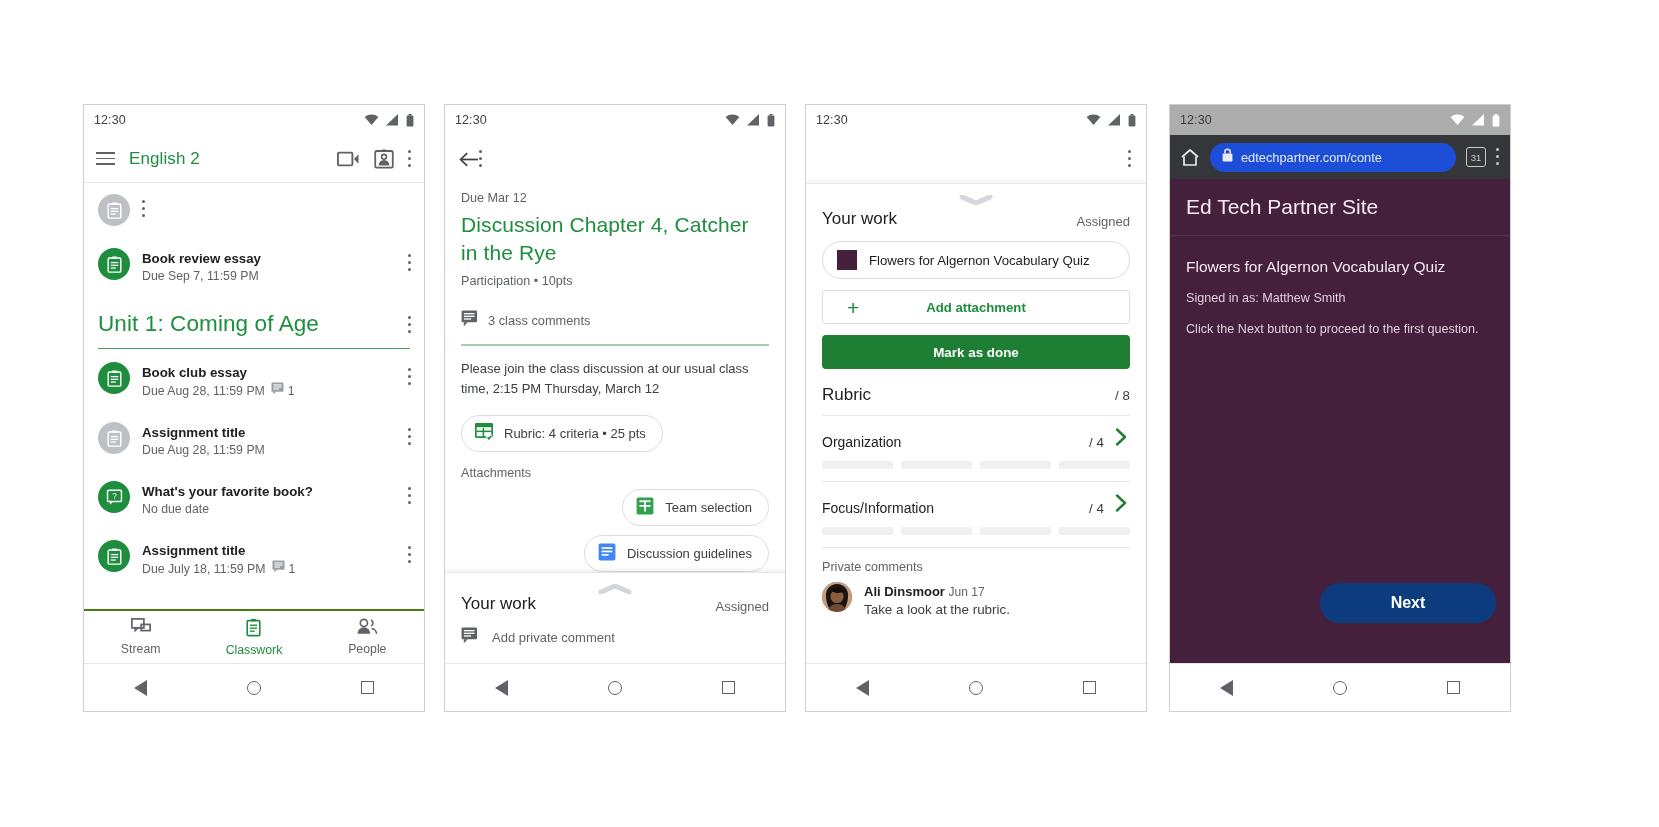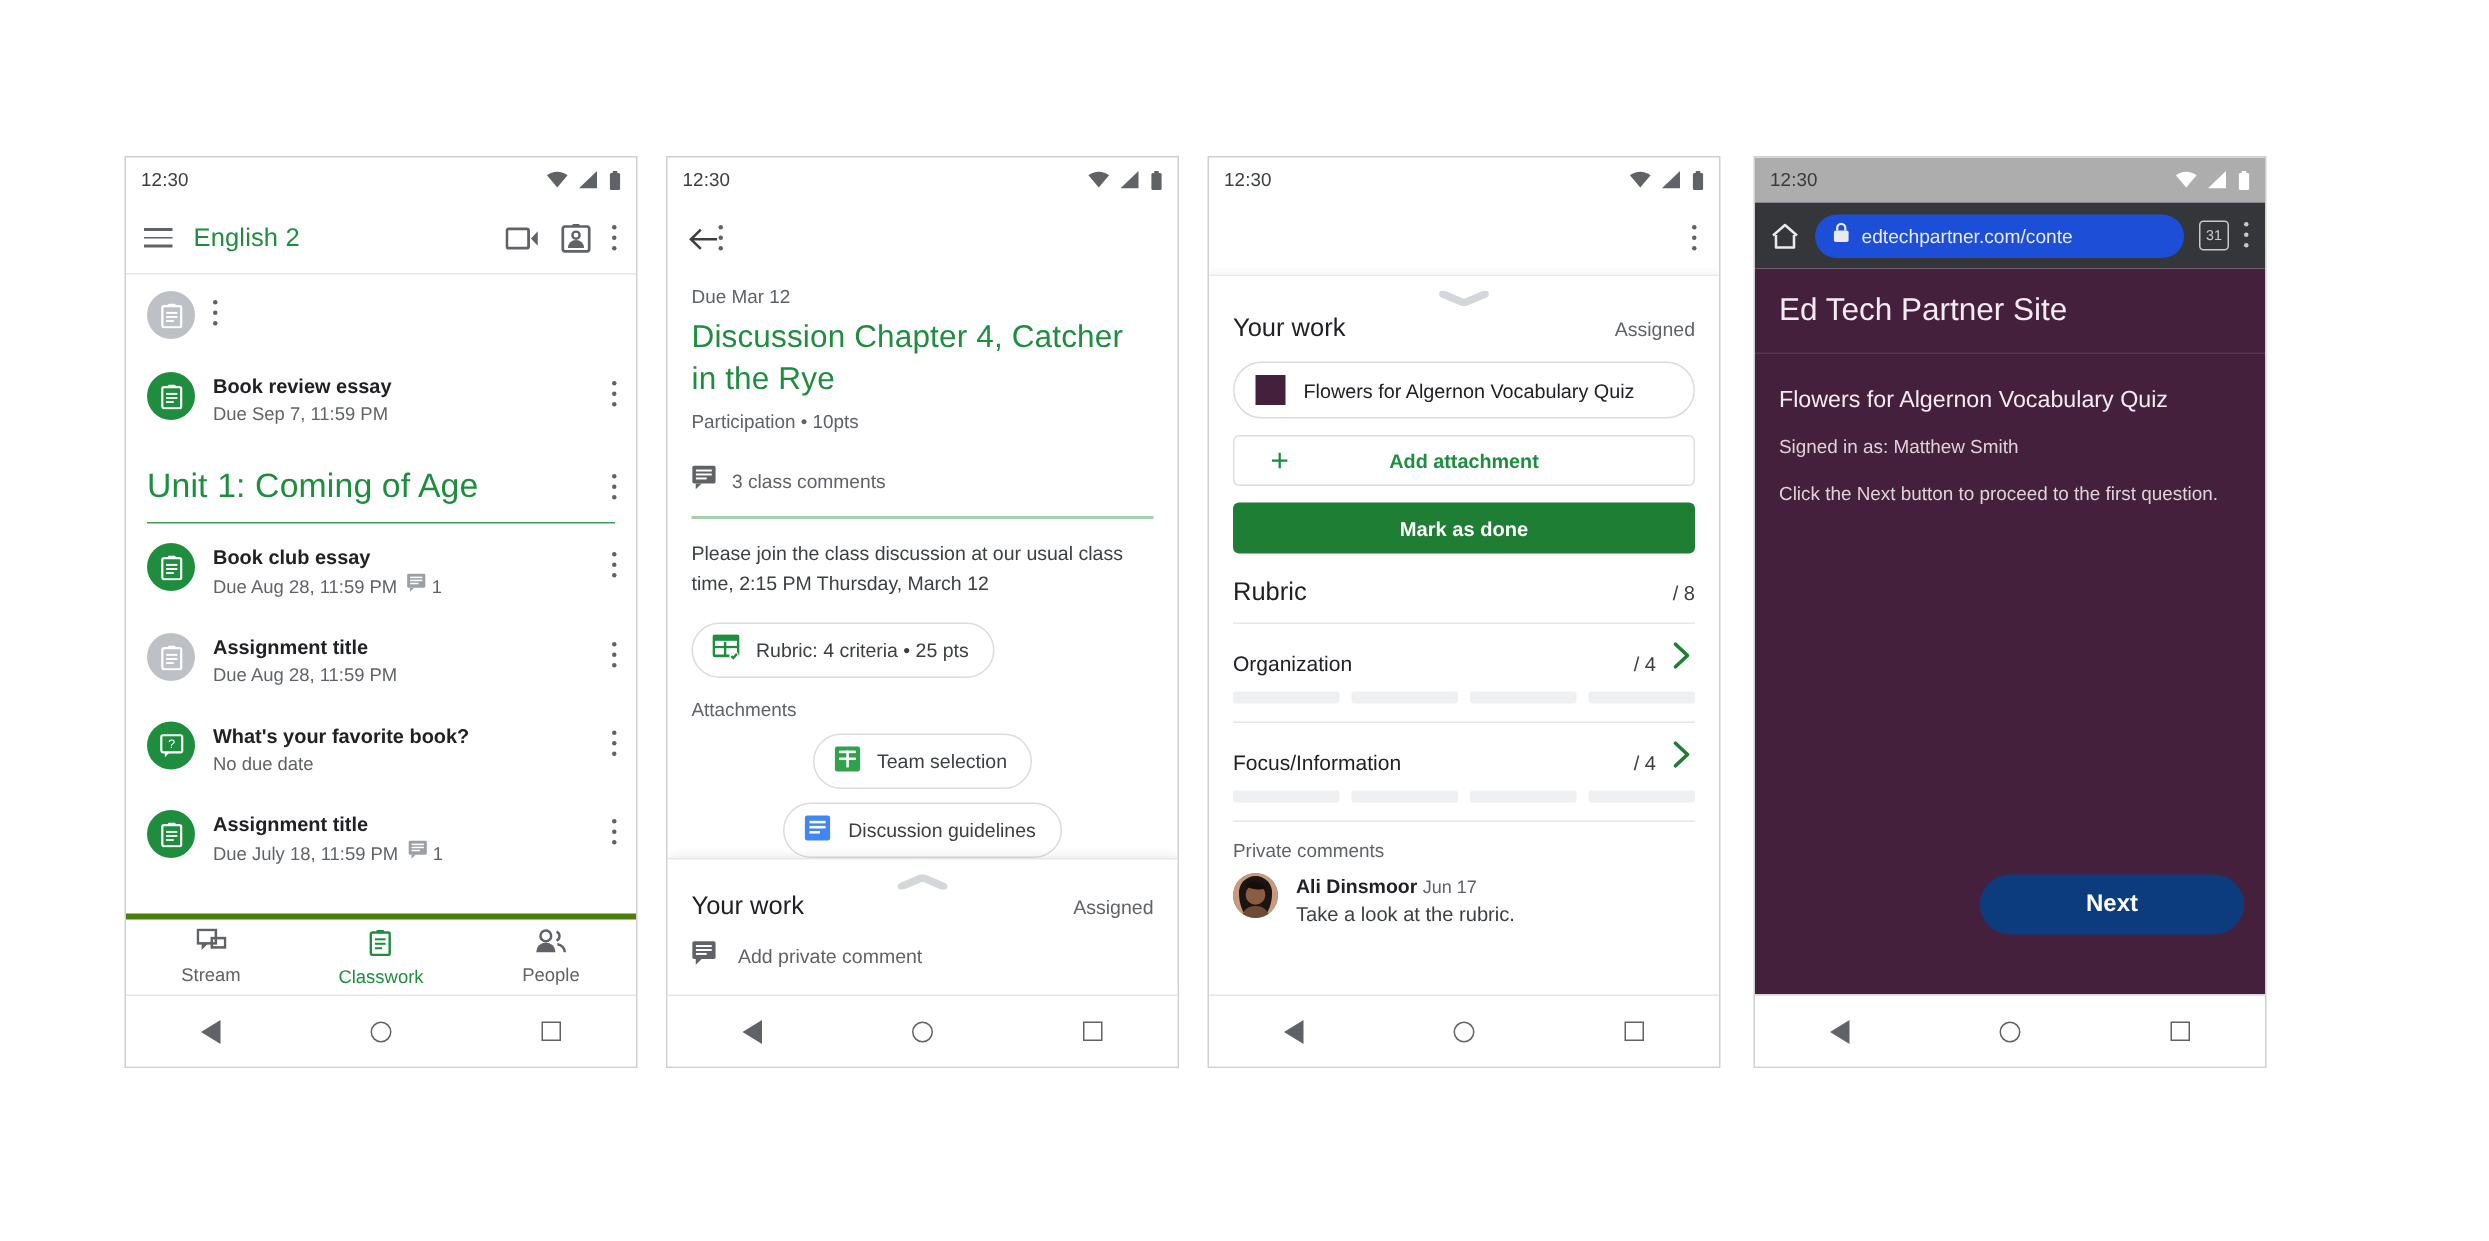--- a/index.html
+++ b/index.html
@@ -104,21 +104,21 @@
   .unit h2 {
     font-size: 22.5px; font-weight: normal; color: #1e8e3e;
     letter-spacing: .1px; line-height: 28px; flex:1;
   }
   .unit .row-kebab { padding-top: 6px; }
   .unit-rule { height:1px; background:#1e8e3e; margin: 10px 14px 2px 14px; opacity:.85; }
 
   
   .tabbar {
     position:absolute; left:0; right:0; bottom: 48px;
-    height: 54px; border-top: 4px solid #4d7c0f;
+    height: 54px; border-top: 2px solid #4d7c0f;
     display:flex; align-items:center; background:#fff;
   }
   .tab { flex:1; display:flex; flex-direction:column; align-items:center; gap:3px; cursor:pointer; }
   .tab span { font-size: 12.3px; color:#5f6368; }
   .tab.active span { color:#1e8e3e; }
 
   
   .navbar {
     position:absolute; left:0; right:0; bottom:0;
     height:48px; background:#fff;
@@ -145,29 +145,29 @@
 
   .chip {
     display:inline-flex; align-items:center; gap:11px;
     border:1px solid #dadce0; border-radius:22px;
     padding: 7px 16px 7px 13px;
     font-size: 13px; color:#3c4043; background:#fff;
     margin: 0; cursor:pointer;
   }
   .chips-wrap { padding: 16px 16px 0 16px; }
   .sec-label { font-size:12.6px; color:#5f6368; padding: 14px 16px 0 16px; }
-  .att-list { padding: 9px 16px 0 16px; display:flex; flex-direction:column; gap:9px; align-items:center; }
+  .att-list { padding: 9px 16px 0 16px; display:flex; flex-direction:column; gap:9px; align-items:flex-end; }
 
   .sheet {
     position:absolute; left:0; right:0; bottom:48px;
     background:#fff; border-top:1px solid #e4e6e8;
     box-shadow: 0 -2px 6px rgba(0,0,0,.07);
   }
   .grabber { width:36px; height:8px; margin: 7px auto 0 auto; position:relative; }
-  .yourwork-row { display:flex; align-items:center; padding: 6px 16px 0 16px; }
+  .yourwork-row { display:flex; align-items:flex-end; padding: 6px 16px 0 16px; }
   .yourwork-row h3 { font-size:17px; font-weight:normal; color:#202124; flex:1; }
   .yourwork-row .status { font-size:13px; color:#5f6368; }
   .priv-row { display:flex; align-items:center; gap:14px; padding: 13px 16px 16px 16px; font-size:13px; color:#5f6368; }
 
   
   .bar3 { height:48px; display:flex; align-items:center; justify-content:flex-end; padding:0 14px; }
   .sheet3 {
     position:absolute; left:0; right:0; top:78px; bottom:48px;
     background:#fff; border-top:1px solid #e8eaed;
     box-shadow: 0 -2px 6px rgba(0,0,0,.06);

